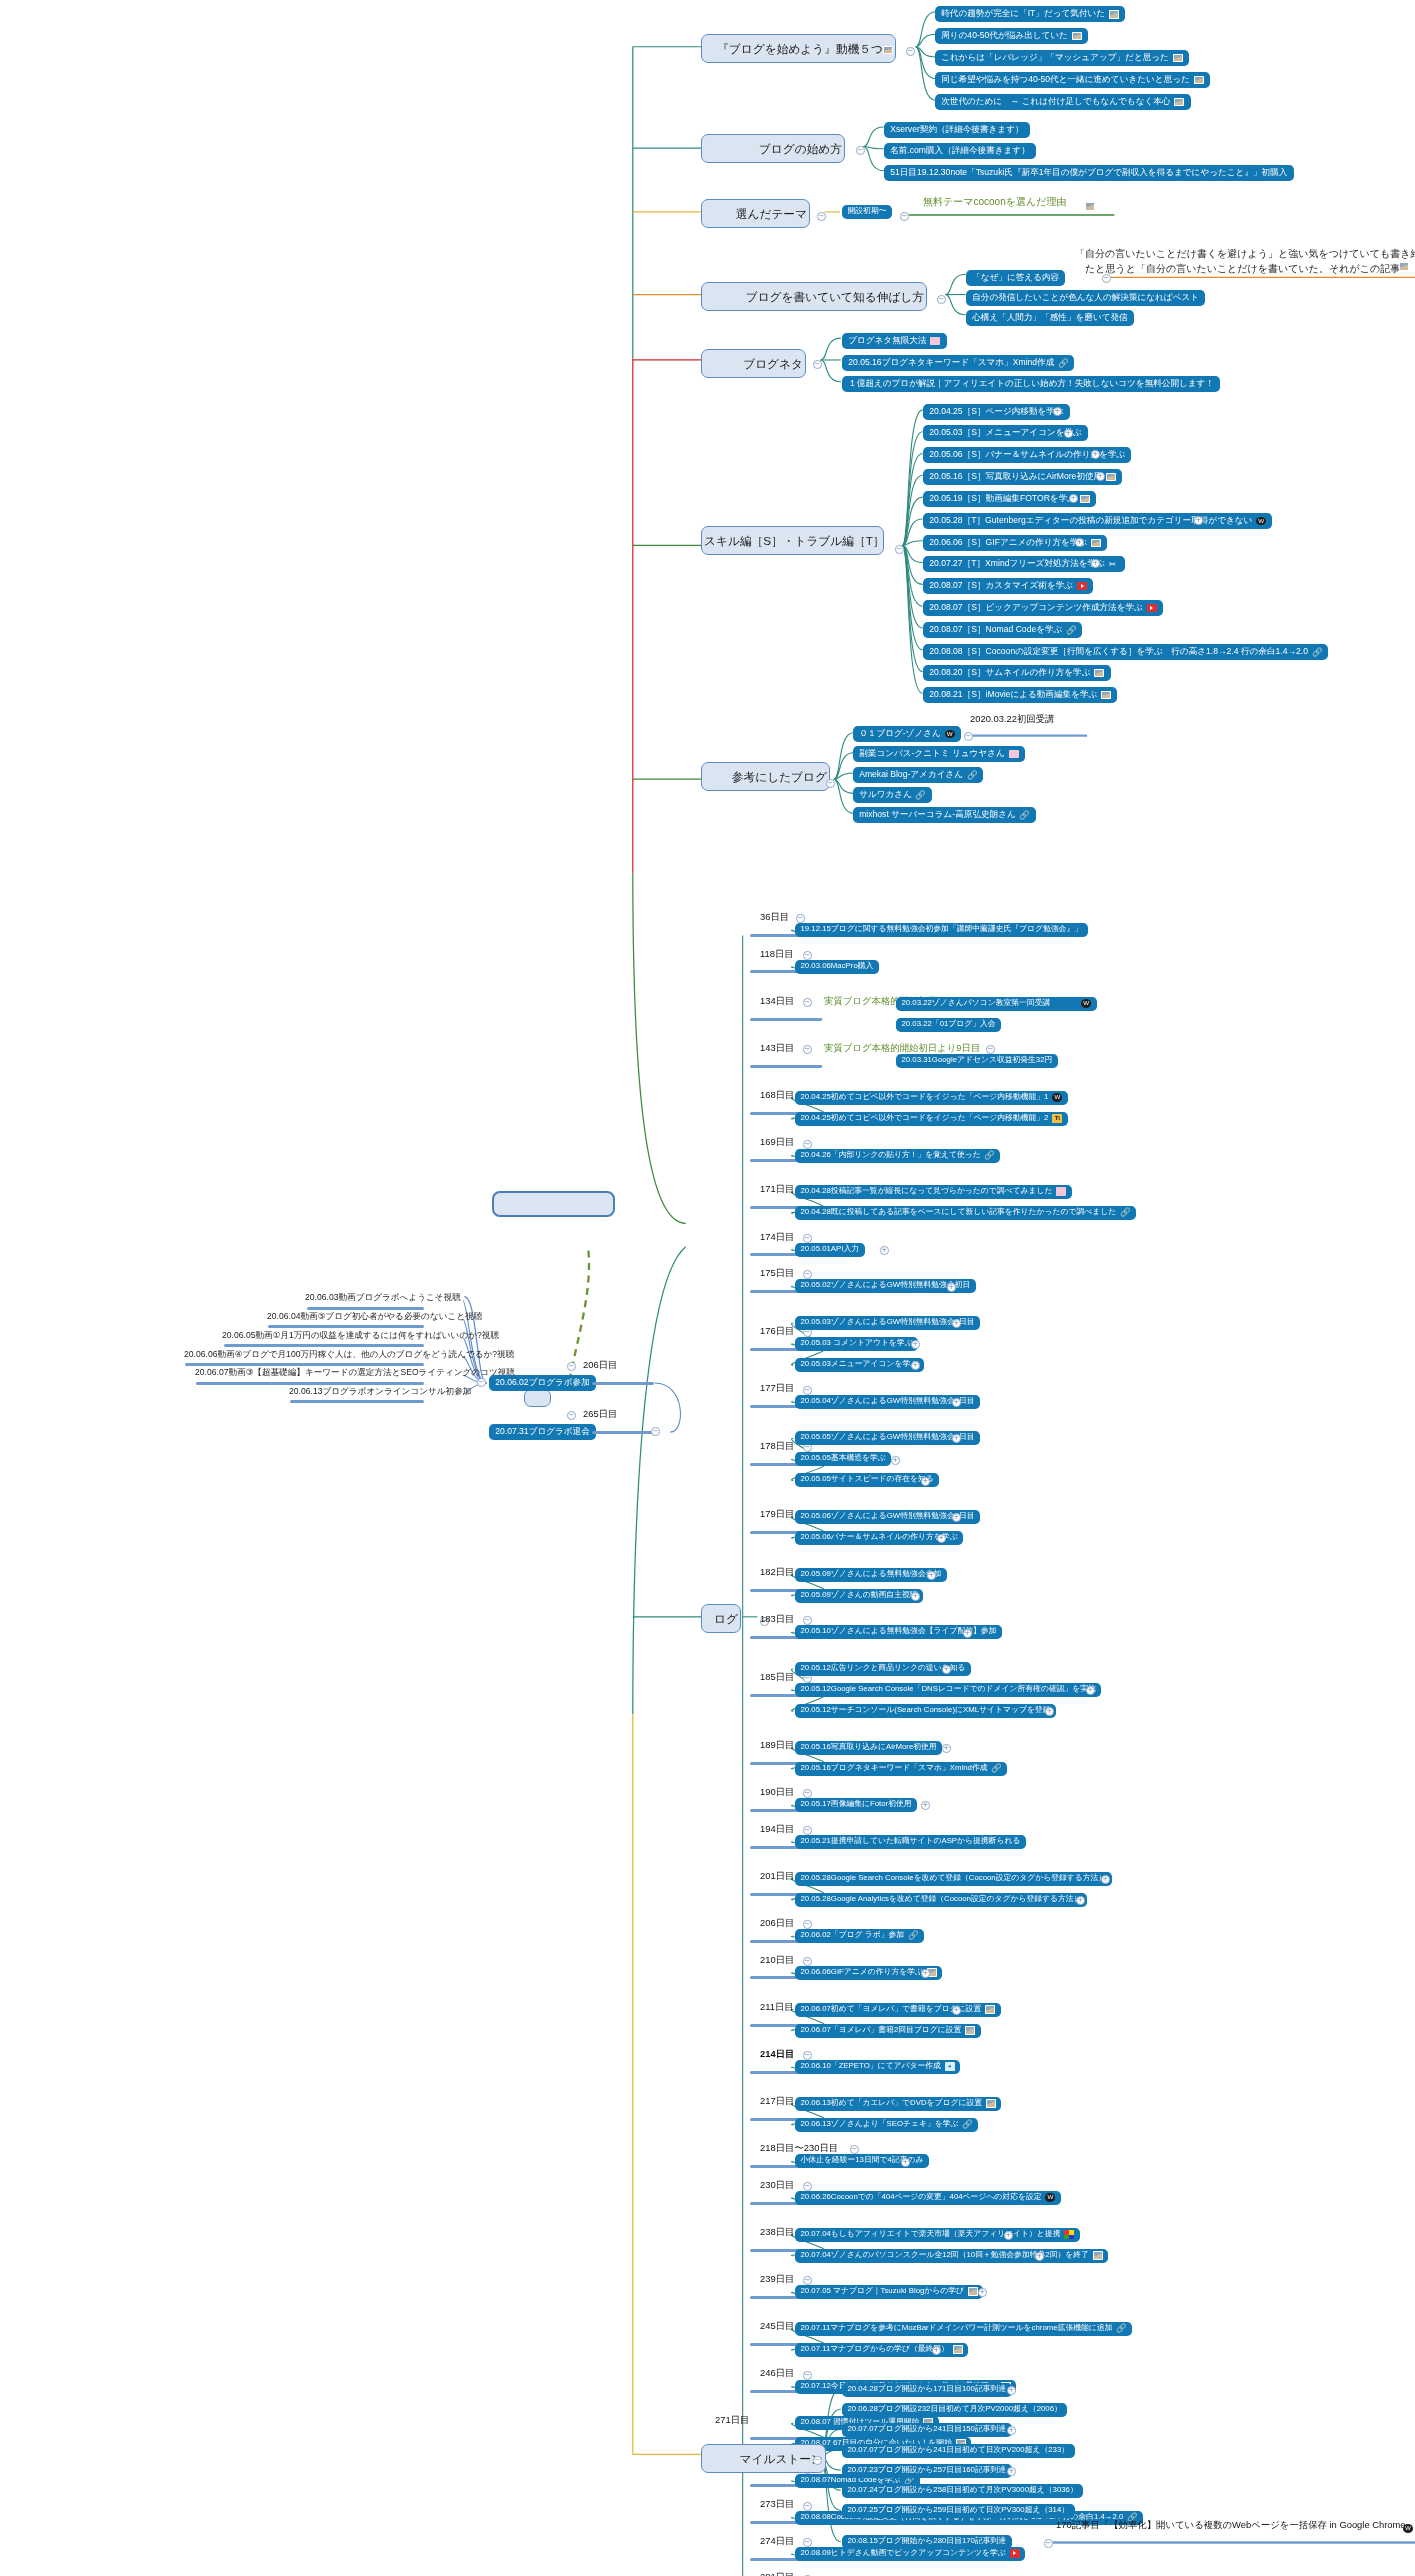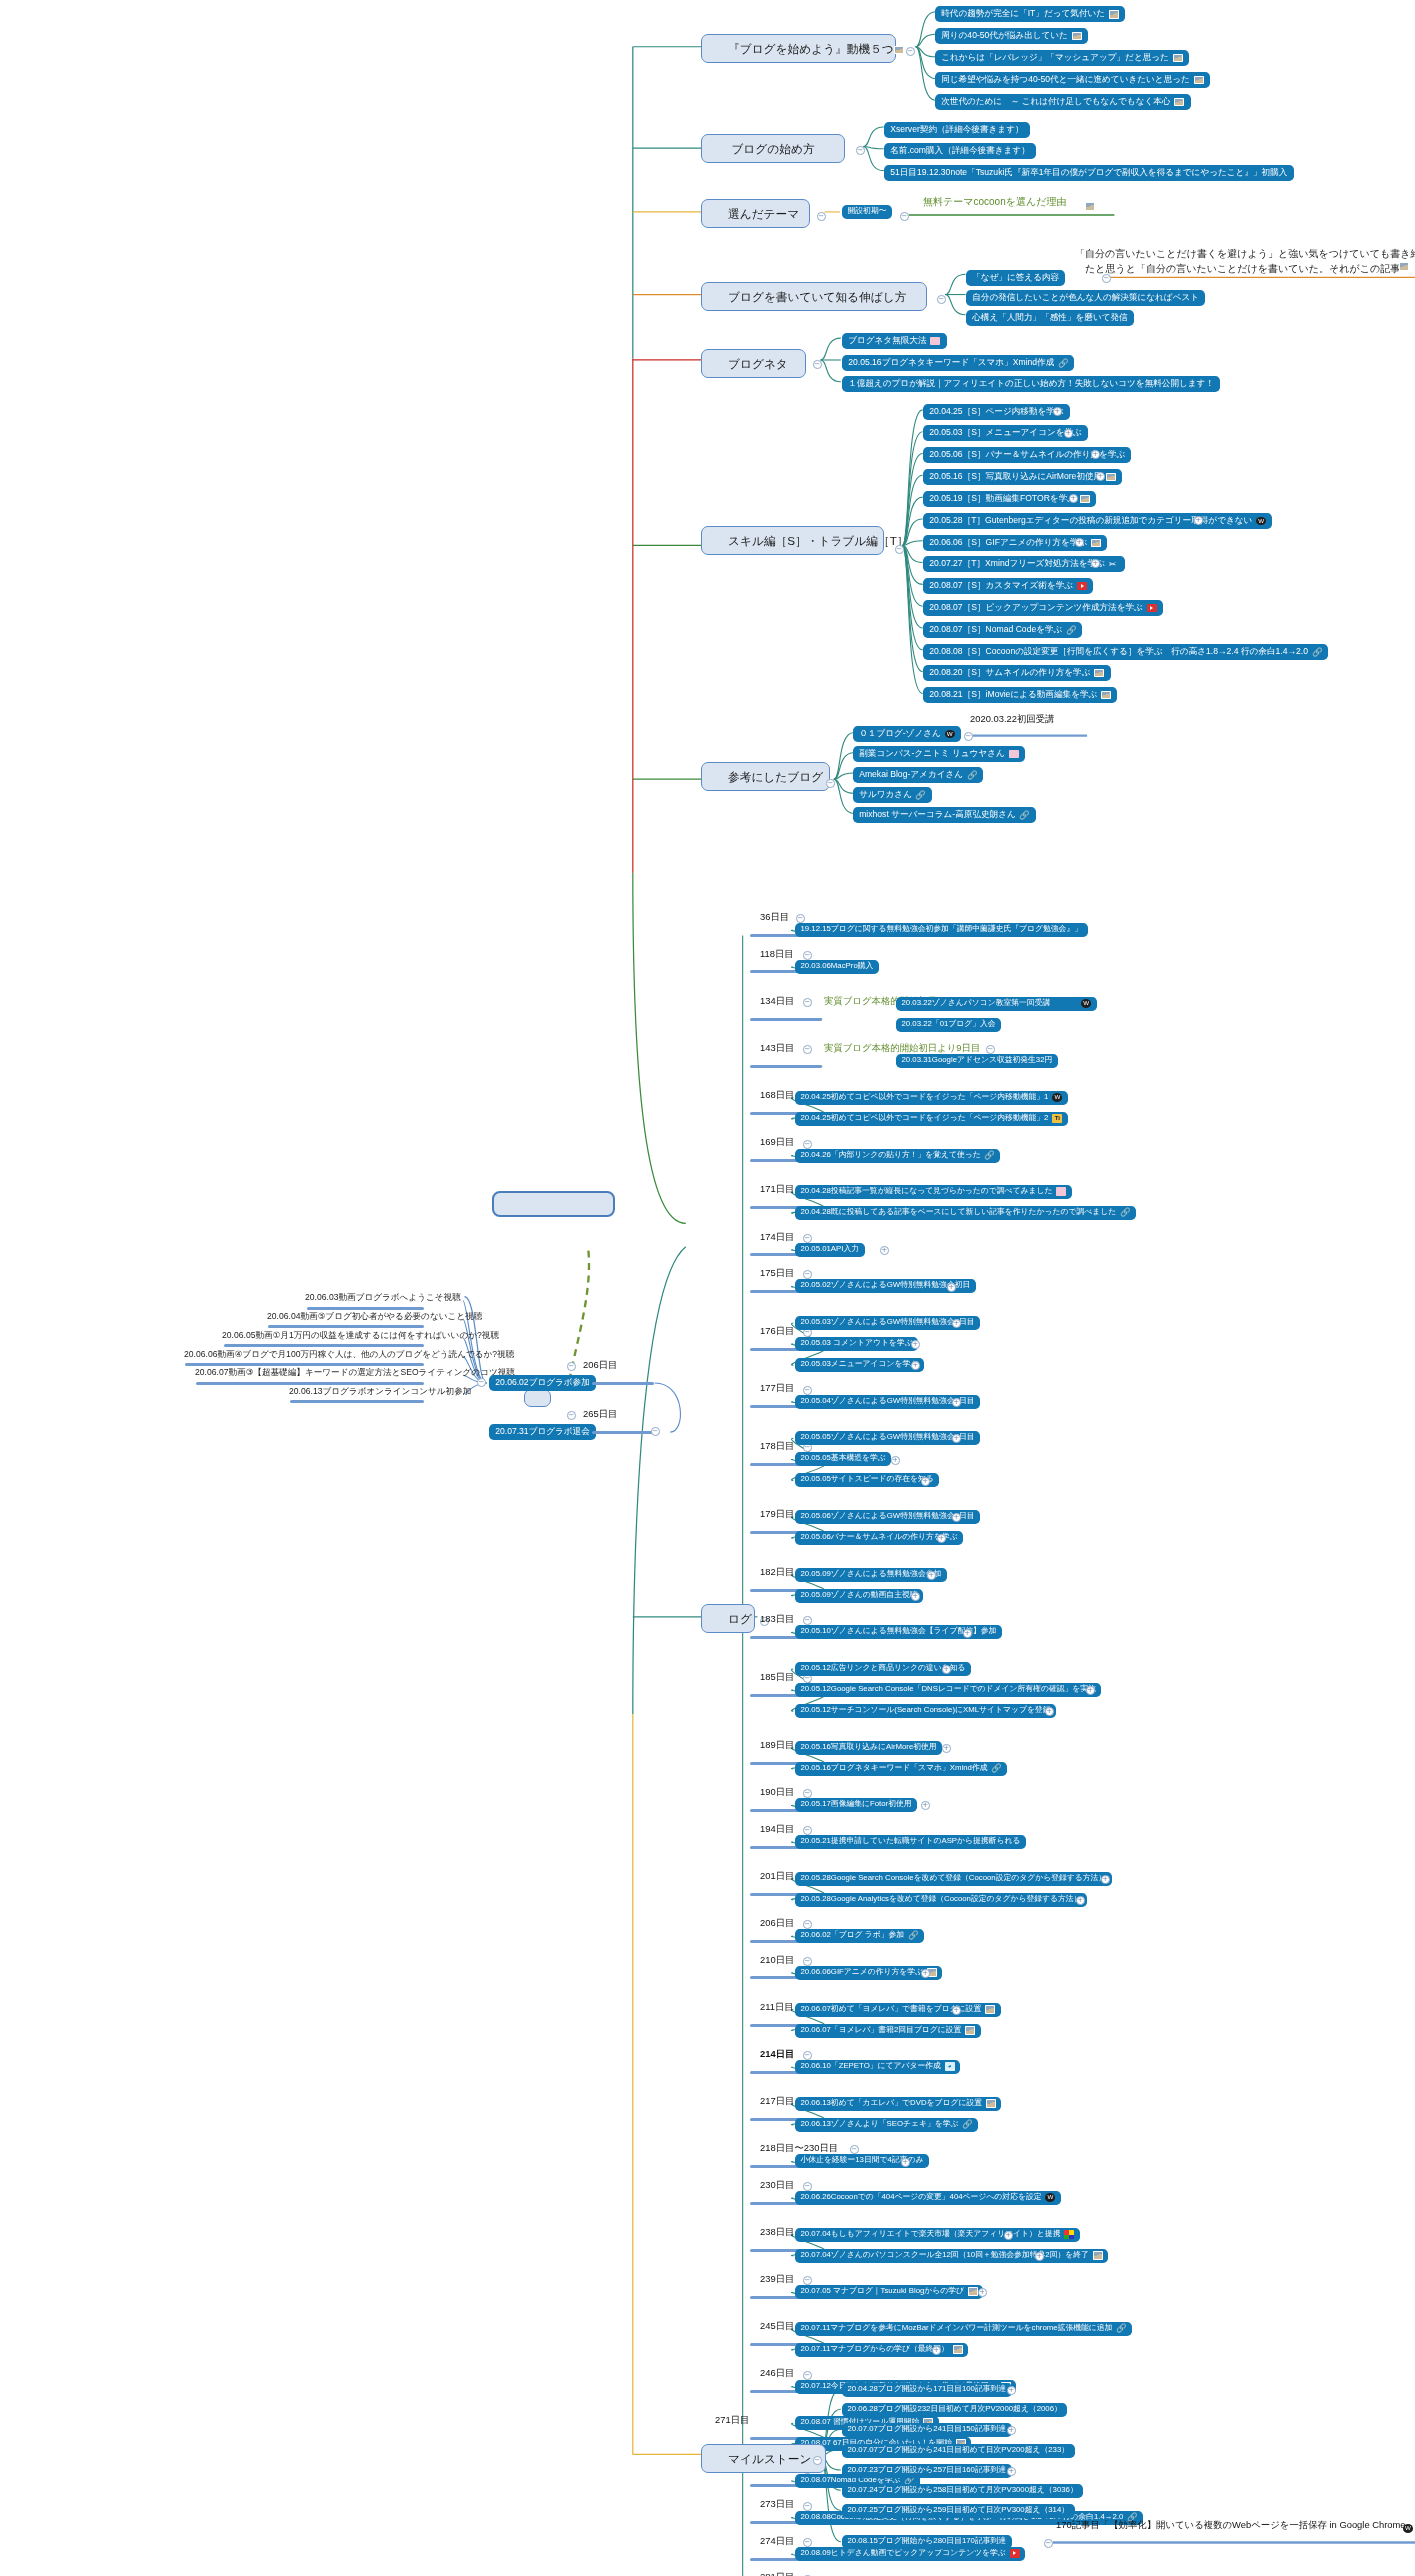--- a/index.html
+++ b/index.html
@@ -18,21 +18,21 @@
   
   .node { position:absolute; white-space:nowrap; line-height:1.15; }
 
   .root {
     background:#dbe5f1; border:2.3px solid #4a7ebb; border-radius:7.8px;
     color:#1f3864; font-weight:bold; font-size:13.2px; text-align:center;
     padding:11px 12.5px; white-space:normal; width:123px;
   }
   .main {
     background:#dbe5f1; border:1.2px solid #5b8bc7; border-radius:7px;
-    color:#1a1a1a; font-size:11.7px; padding:7px 26px; text-align:center;
+    color:#1a1a1a; font-size:11.7px; padding:7px 2px; text-align:right;
   }
   .chip {
     background:#1278b4; color:#fff; border-radius:4.7px;
     font-size:8.6px; padding:3.1px 6.2px;
     display:flex; align-items:center; gap:3.9px;
   }
   .chip.sm { font-size:7.8px; padding:2.3px 5.5px; }
   .plain { font-size:8.6px; color:#222; background:transparent; }
   .dayLabel { font-size:9.4px; color:#111; }
   .greenTxt { color:#5f8c2a; font-size:10px; }

